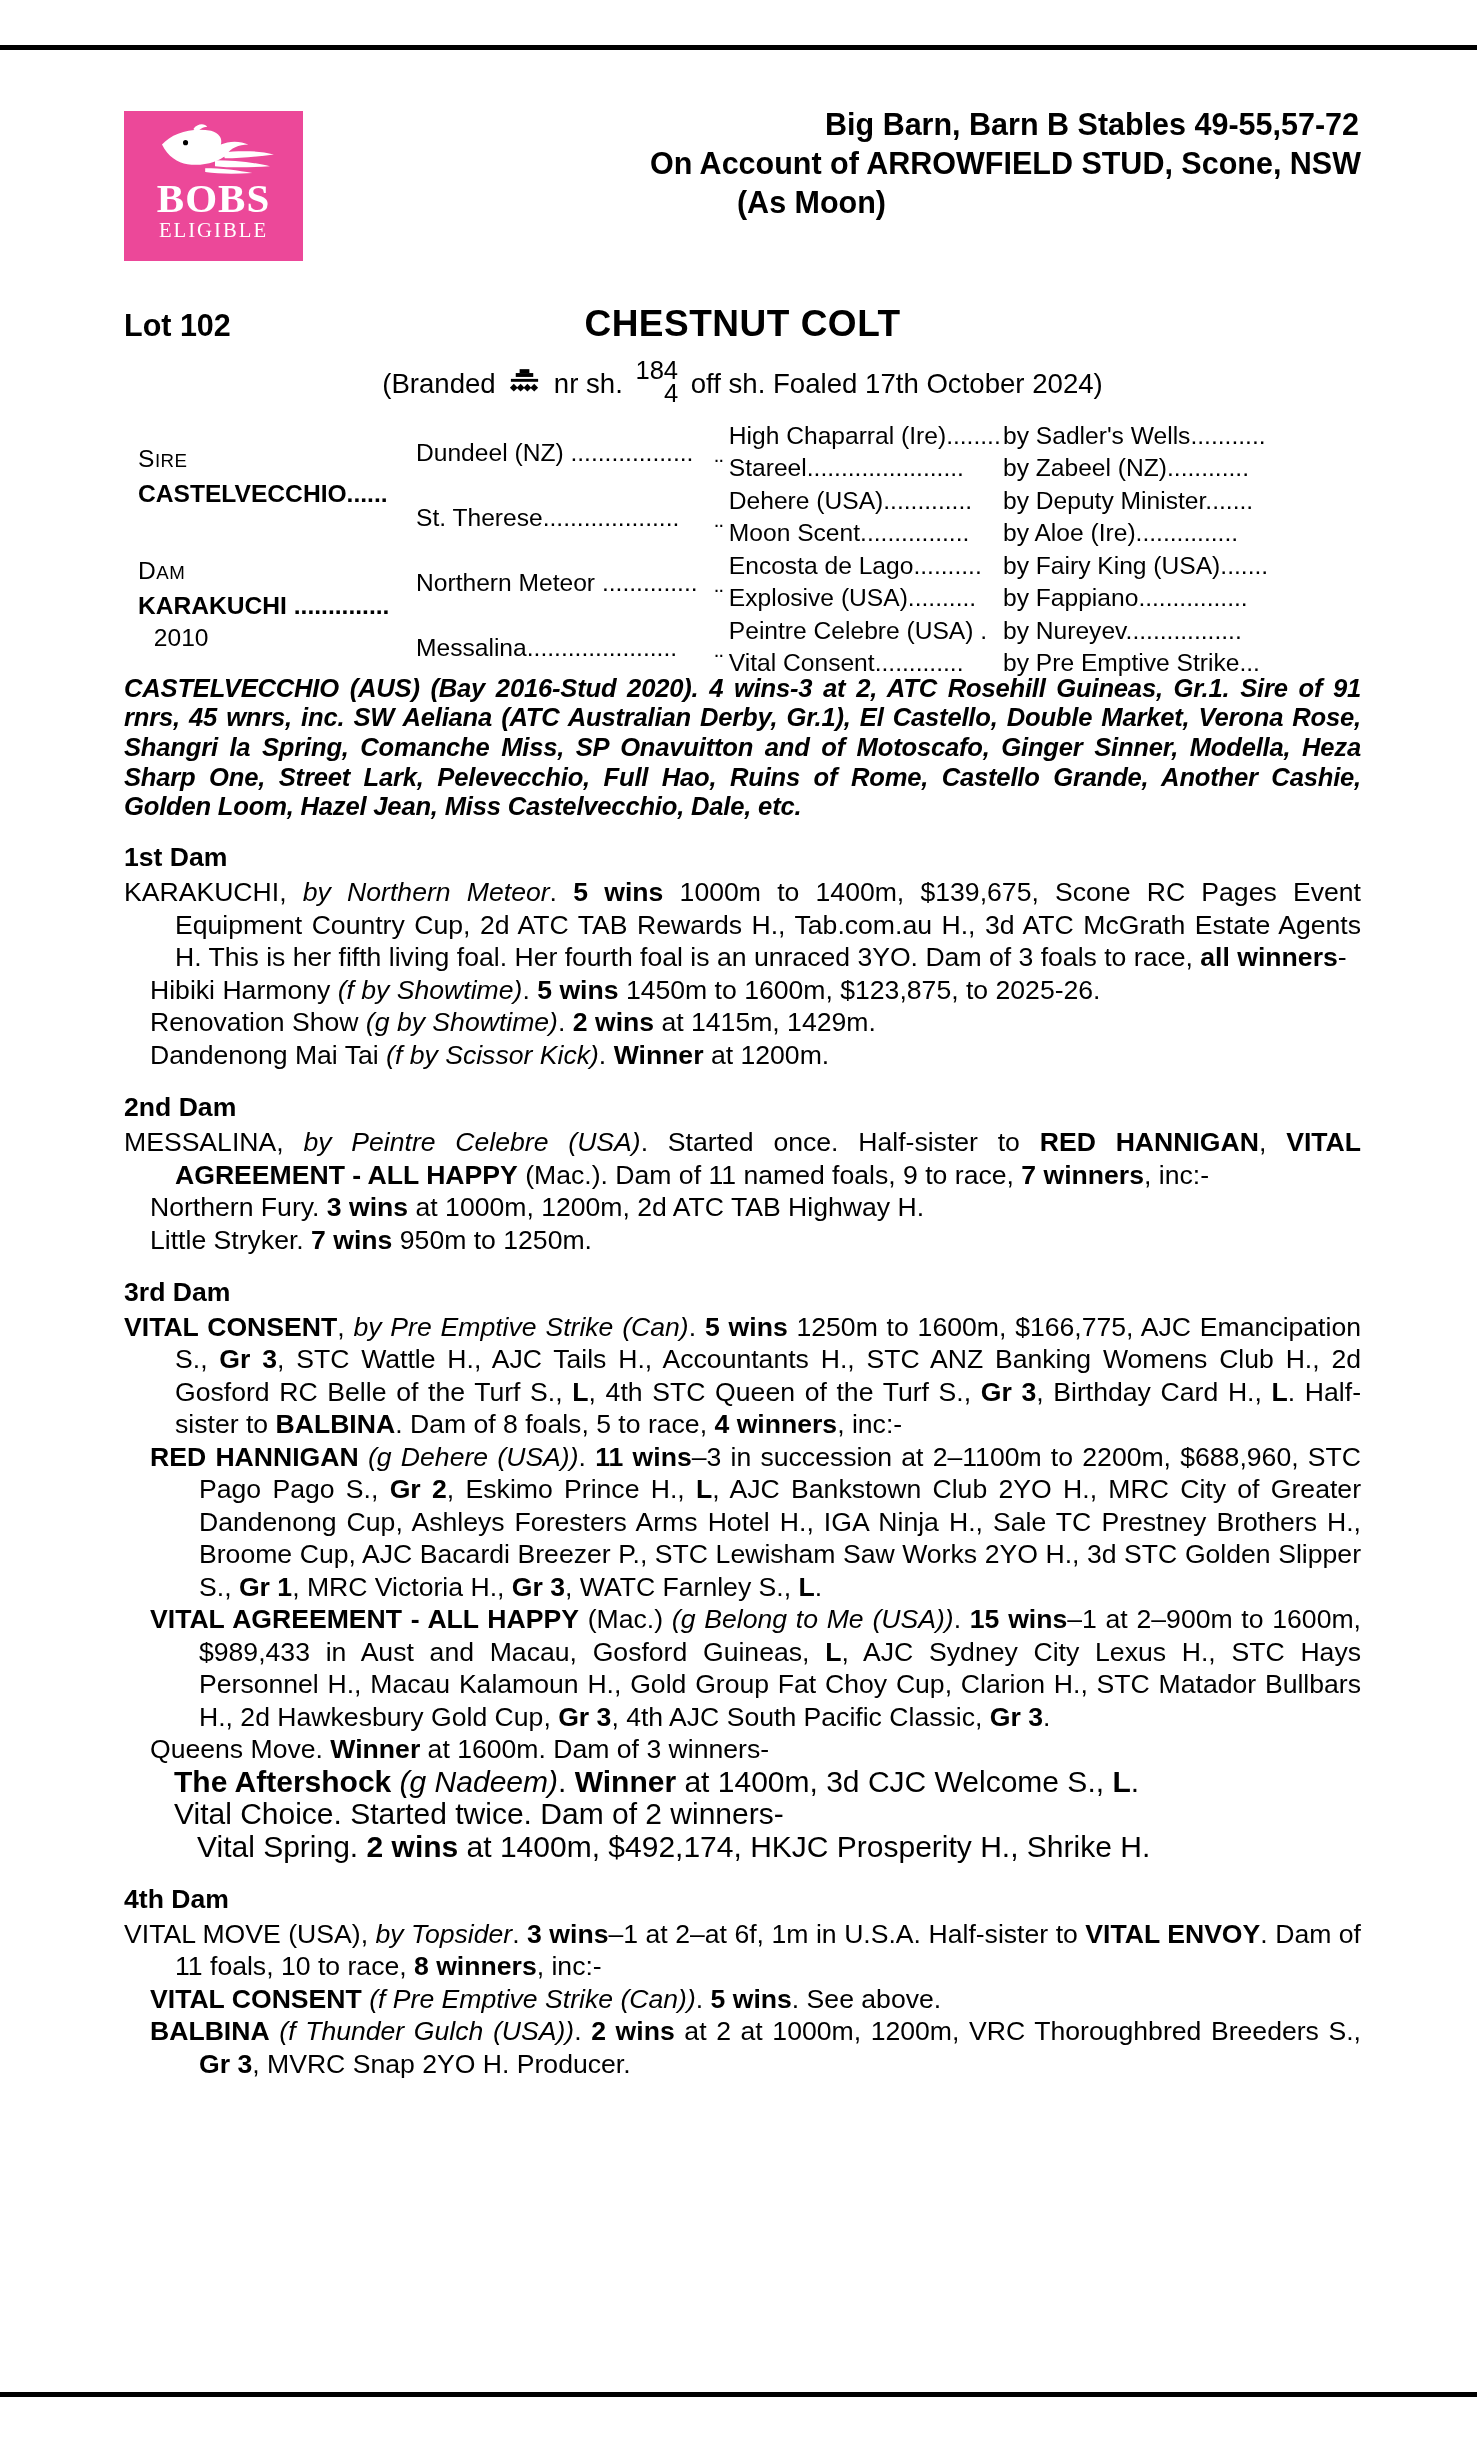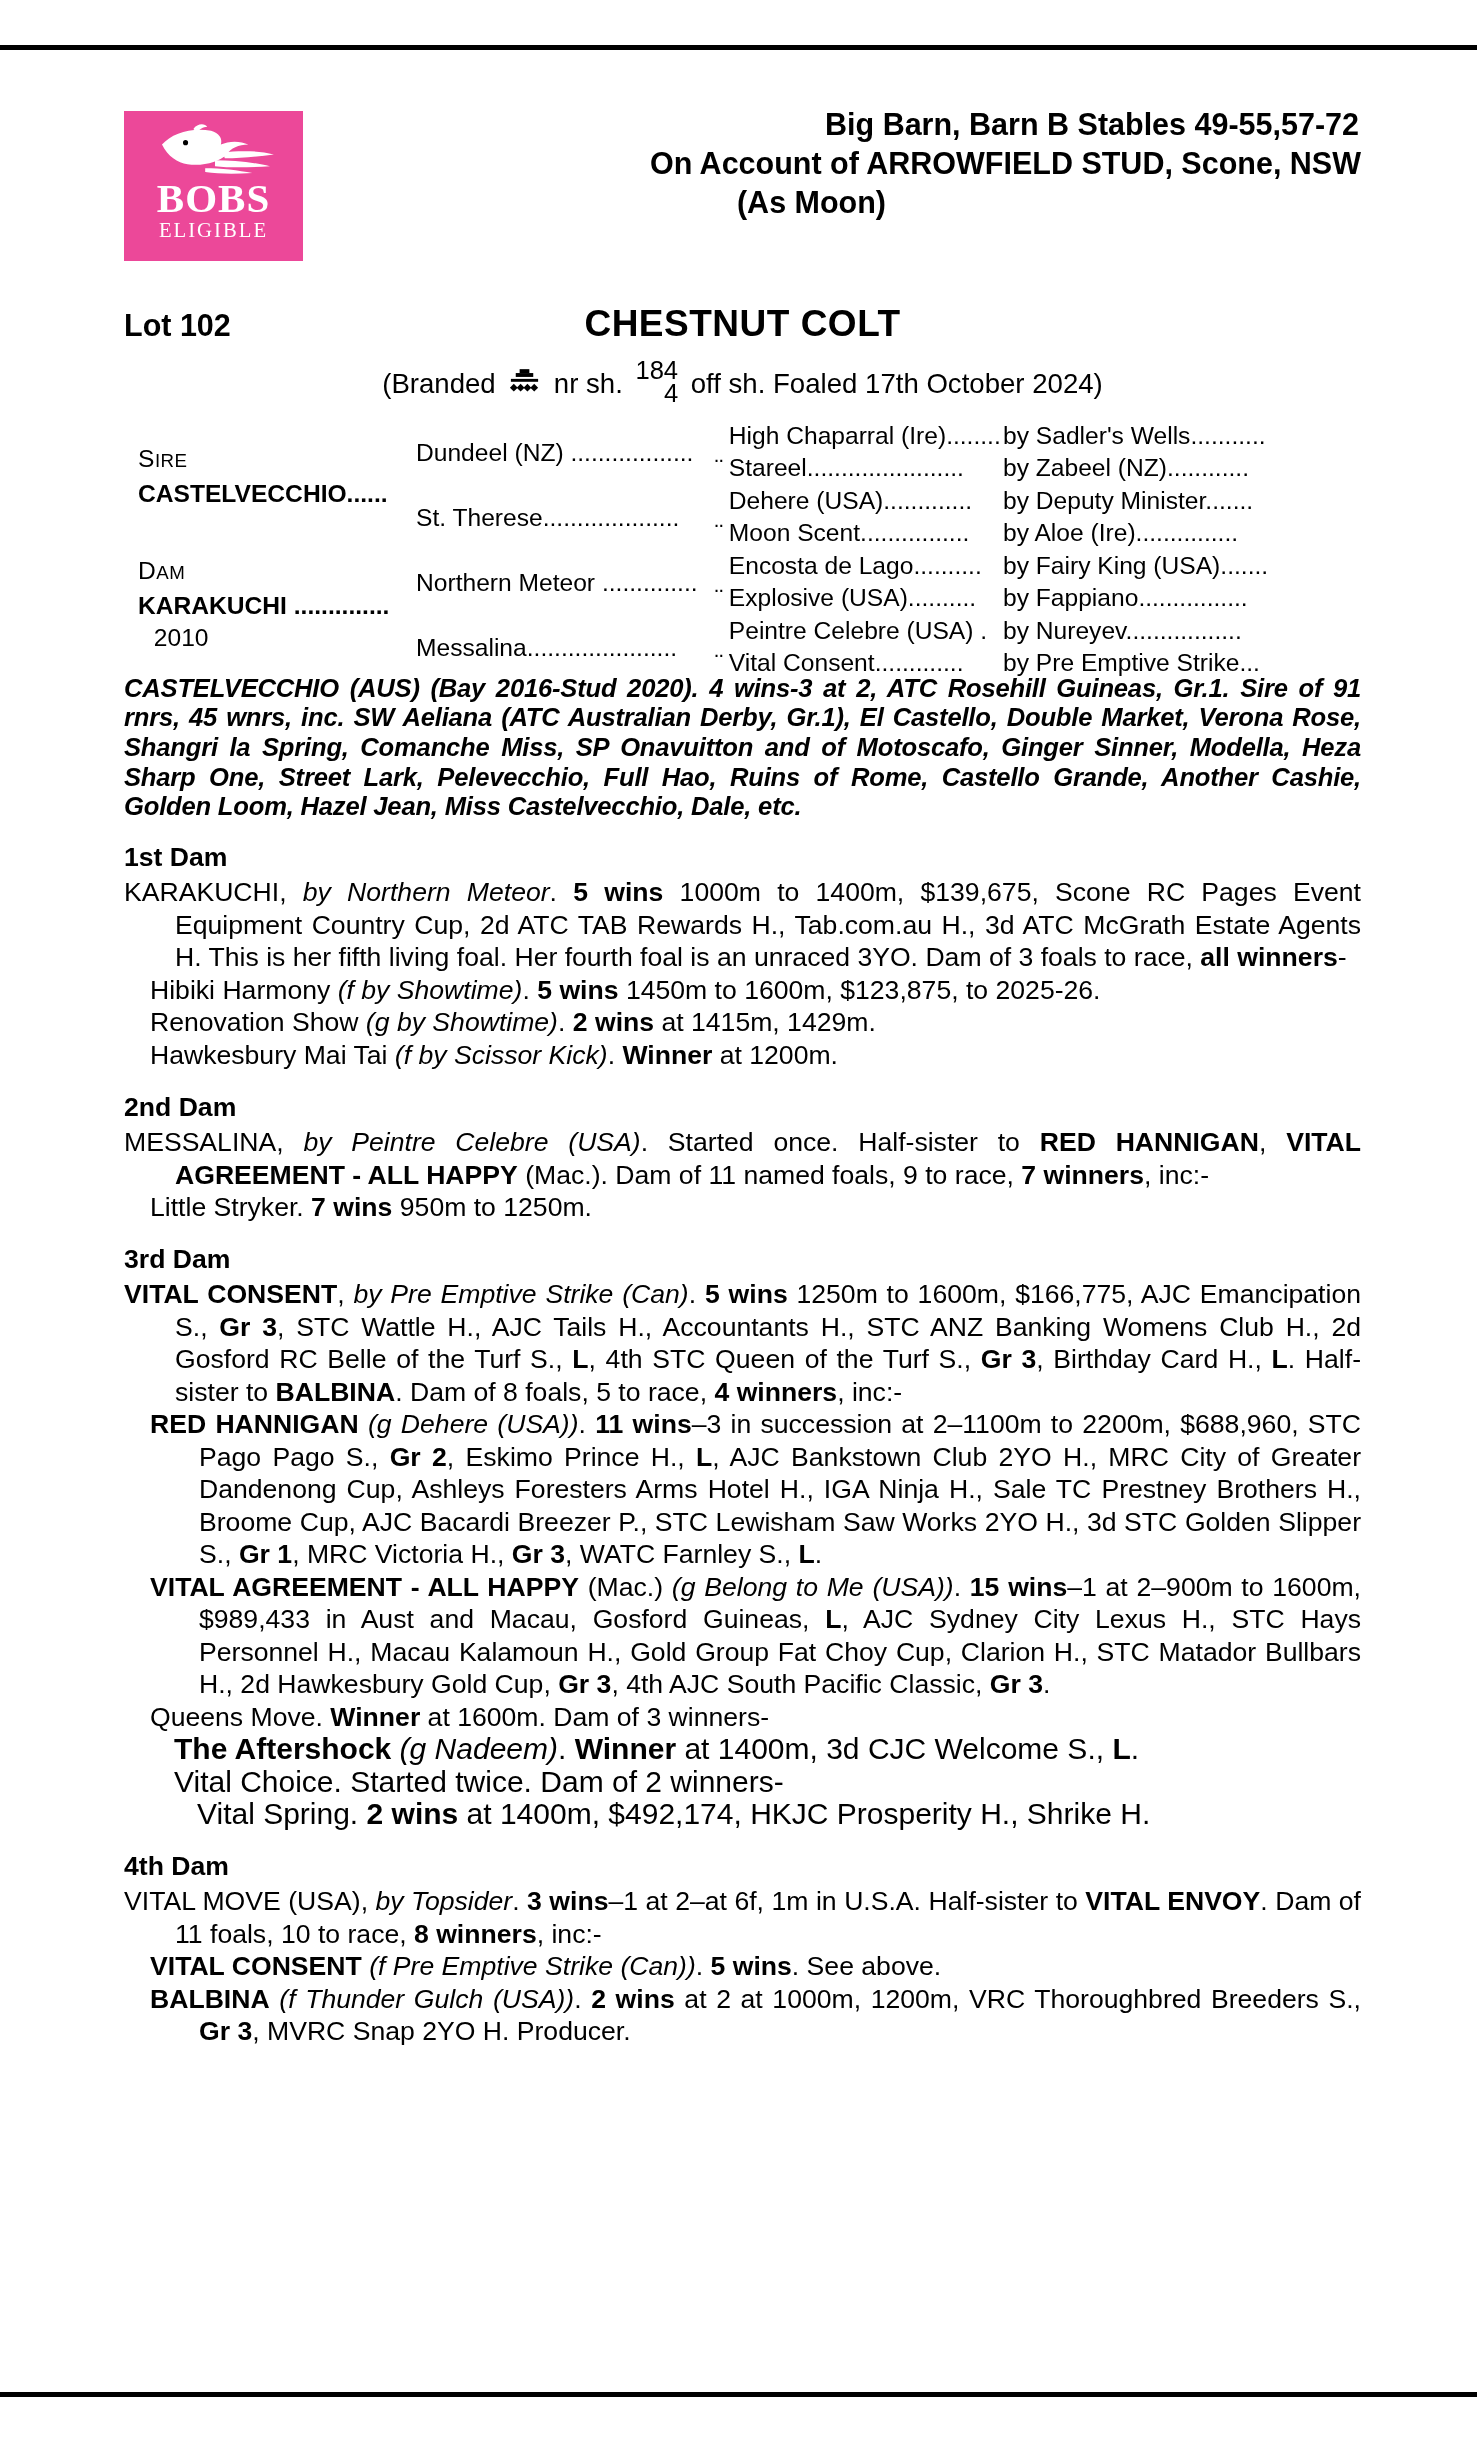--- a/index.html
+++ b/index.html
@@ -337,23 +337,24 @@
         </div>
     </div>
 
     <div class="sire-para">CASTELVECCHIO (AUS) (Bay 2016-Stud 2020). 4 wins-3 at 2, ATC Rosehill Guineas, Gr.1. Sire of 91 rnrs, 45 wnrs, inc. SW Aeliana (ATC Australian Derby, Gr.1), El Castello, Double Market, Verona Rose, Shangri la Spring, Comanche Miss, SP Onavuitton and of Motoscafo, Ginger Sinner, Modella, Heza Sharp One, Street Lark, Pelevecchio, Full Hao, Ruins of Rome, Castello Grande, Another Cashie, Golden Loom, Hazel Jean, Miss Castelvecchio, Dale, etc.</div>
 
     <div id="dam-sections">
         <div class="dam-heading">1st Dam</div>
         <div class="hang0"><span>KARAKUCHI, </span><i>by Northern Meteor</i><span>. </span><b>5 wins</b><span> 1000m to 1400m, $139,675, Scone RC Pages Event Equipment Country Cup, 2d ATC TAB Rewards H., Tab.com.au H., 3d ATC McGrath Estate Agents H. This is her fifth living foal. Her fourth foal is an unraced 3YO. Dam of 3 foals to race, </span><b>all winners</b><span>-</span></div>
         <div class="hang1"><span>Hibiki Harmony </span><i>(f by Showtime)</i><span>. </span><b>5 wins</b><span> 1450m to 1600m, $123,875, to 2025-26.</span></div>
         <div class="hang1"><span>Renovation Show </span><i>(g by Showtime)</i><span>. </span><b>2 wins</b><span> at 1415m, 1429m.</span></div>
-        <div class="hang1"><span>Hawkesbury Mai Tai </span><i>(f by Scissor Kick)</i><span>. </span><b>Winner</b><span> at 1200m.</span></div>
+        <div class="hang1"><span>Dandenong Mai Tai </span><i>(f by Scissor Kick)</i><span>. </span><b>Winner</b><span> at 1200m.</span></div>
         <div class="dam-heading">2nd Dam</div>
         <div class="hang0"><span>MESSALINA, </span><i>by Peintre Celebre (USA)</i><span>. Started once. Half-sister to </span><b>RED HANNIGAN</b><span>, </span><b>VITAL AGREEMENT - ALL HAPPY</b><span> (Mac.). Dam of 11 named foals, 9 to race, </span><b>7 winners</b><span>, inc:-</span></div>
+        <div class="hang1"><span>Northern Fury. </span><b>3 wins</b><span> at 1000m, 1200m, 2d ATC TAB Highway H.</span></div>
         <div class="hang1"><span>Little Stryker. </span><b>7 wins</b><span> 950m to 1250m.</span></div>
         <div class="dam-heading">3rd Dam</div>
         <div class="hang0"><b>VITAL CONSENT</b><span>, </span><i>by Pre Emptive Strike (Can)</i><span>. </span><b>5 wins</b><span> 1250m to 1600m, $166,775, AJC Emancipation S., </span><b>Gr 3</b><span>, STC Wattle H., AJC Tails H., Accountants H., STC ANZ Banking Womens Club H., 2d Gosford RC Belle of the Turf S., </span><b>L</b><span>, 4th STC Queen of the Turf S., </span><b>Gr 3</b><span>, Birthday Card H., </span><b>L</b><span>. Half-sister to </span><b>BALBINA</b><span>. Dam of 8 foals, 5 to race, </span><b>4 winners</b><span>, inc:-</span></div>
         <div class="hang1"><b>RED HANNIGAN</b><span> </span><i>(g Dehere (USA))</i><span>. </span><b>11 wins</b><span>–3 in succession at 2–1100m to 2200m, $688,960, STC Pago Pago S., </span><b>Gr 2</b><span>, Eskimo Prince H., </span><b>L</b><span>, AJC Bankstown Club 2YO H., MRC City of Greater Dandenong Cup, Ashleys Foresters Arms Hotel H., IGA Ninja H., Sale TC Prestney Brothers H., Broome Cup, AJC Bacardi Breezer P., STC Lewisham Saw Works 2YO H., 3d STC Golden Slipper S., </span><b>Gr 1</b><span>, MRC Victoria H., </span><b>Gr 3</b><span>, WATC Farnley S., </span><b>L</b><span>.</span></div>
         <div class="hang1"><b>VITAL AGREEMENT - ALL HAPPY</b><span> (Mac.) </span><i>(g Belong to Me (USA))</i><span>. </span><b>15 wins</b><span>–1 at 2–900m to 1600m, $989,433 in Aust and Macau, Gosford Guineas, </span><b>L</b><span>, AJC Sydney City Lexus H., STC Hays Personnel H., Macau Kalamoun H., Gold Group Fat Choy Cup, Clarion H., STC Matador Bullbars H., 2d Hawkesbury Gold Cup, </span><b>Gr 3</b><span>, 4th AJC South Pacific Classic, </span><b>Gr 3</b><span>.</span></div>
         <div class="hang1"><span>Queens Move. </span><b>Winner</b><span> at 1600m. Dam of 3 winners-</span></div>
         <div class="hang2"><b>The Aftershock</b><span> </span><i>(g Nadeem)</i><span>. </span><b>Winner</b><span> at 1400m, 3d CJC Welcome S., </span><b>L</b><span>.</span></div>
         <div class="hang2"><span>Vital Choice. Started twice. Dam of 2 winners-</span></div>
         <div class="hang2" style="padding-left: 122px;"><span>Vital Spring. </span><b>2 wins</b><span> at 1400m, $492,174, HKJC Prosperity H., Shrike H.</span></div>
         <div class="dam-heading">4th Dam</div>

